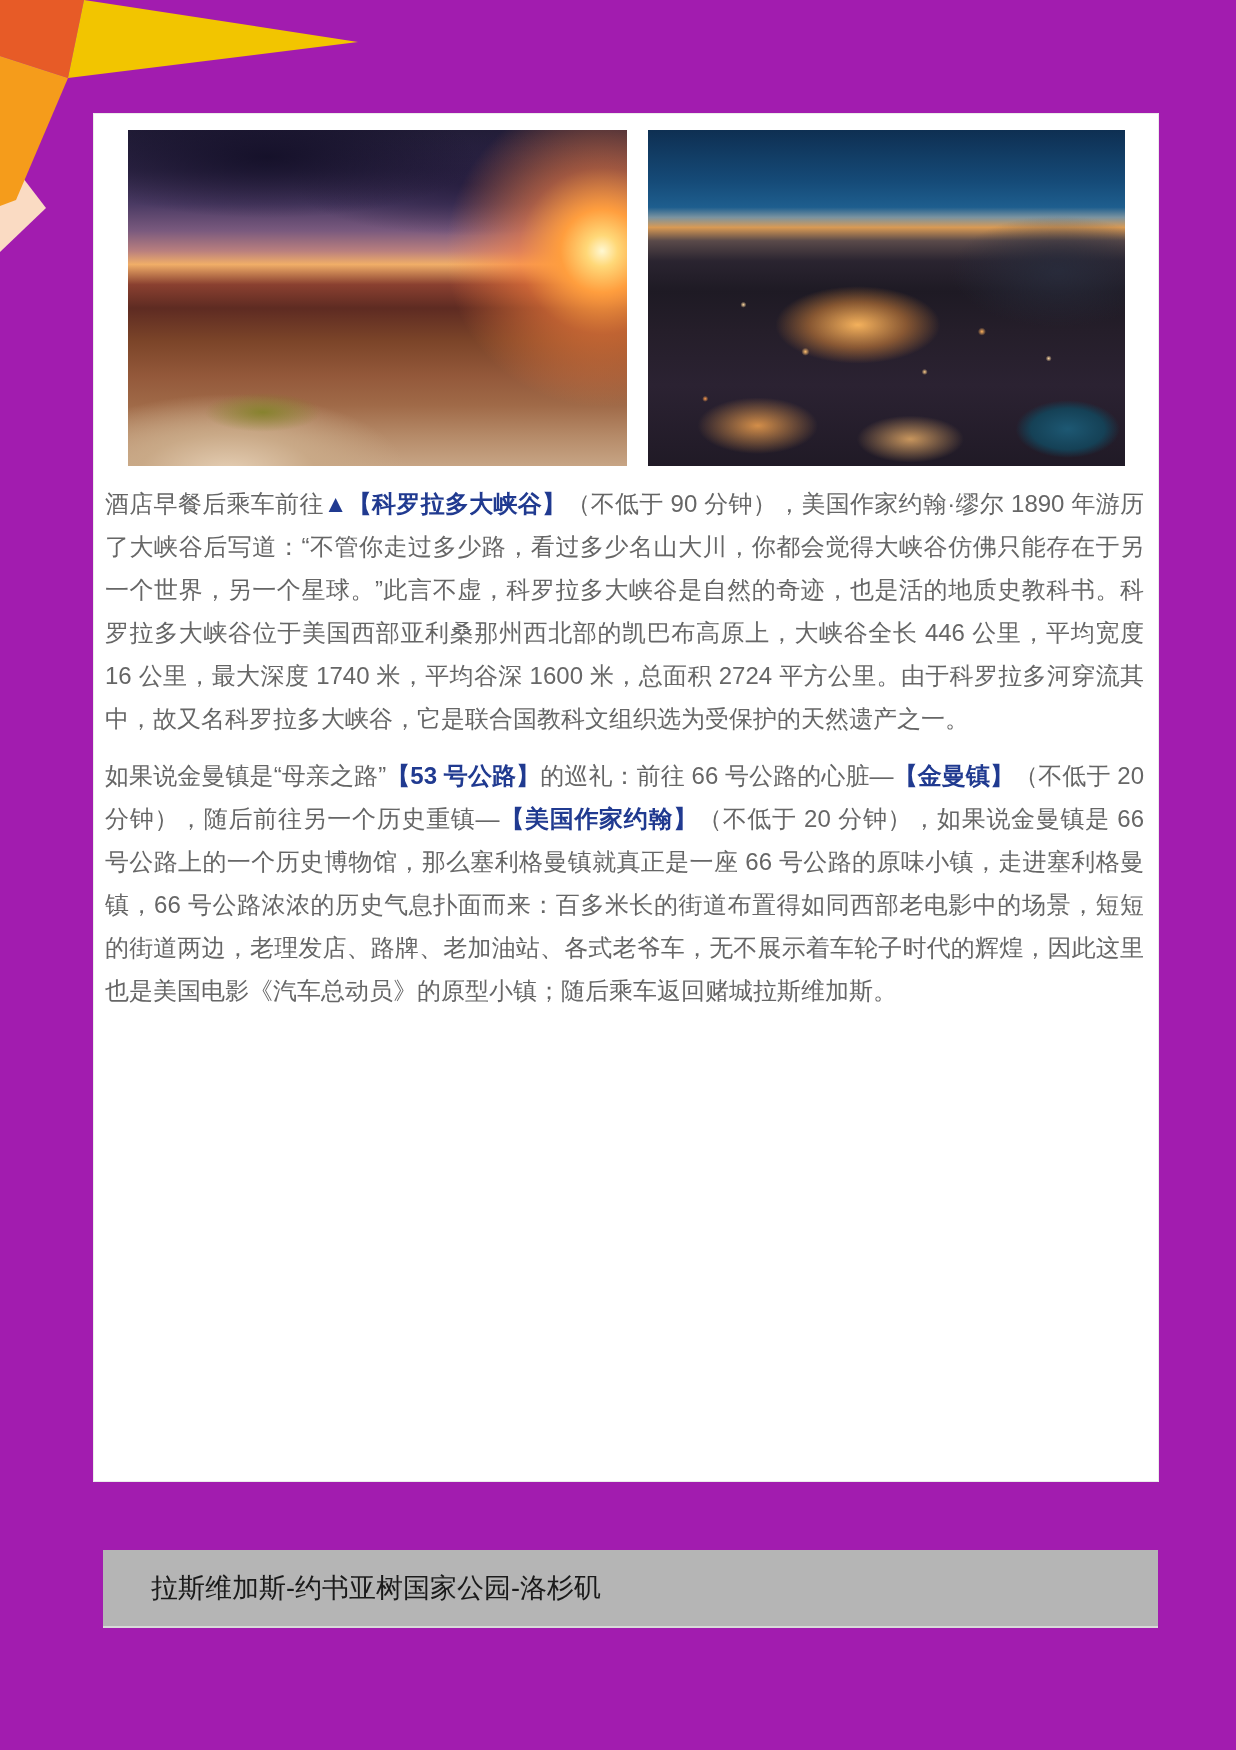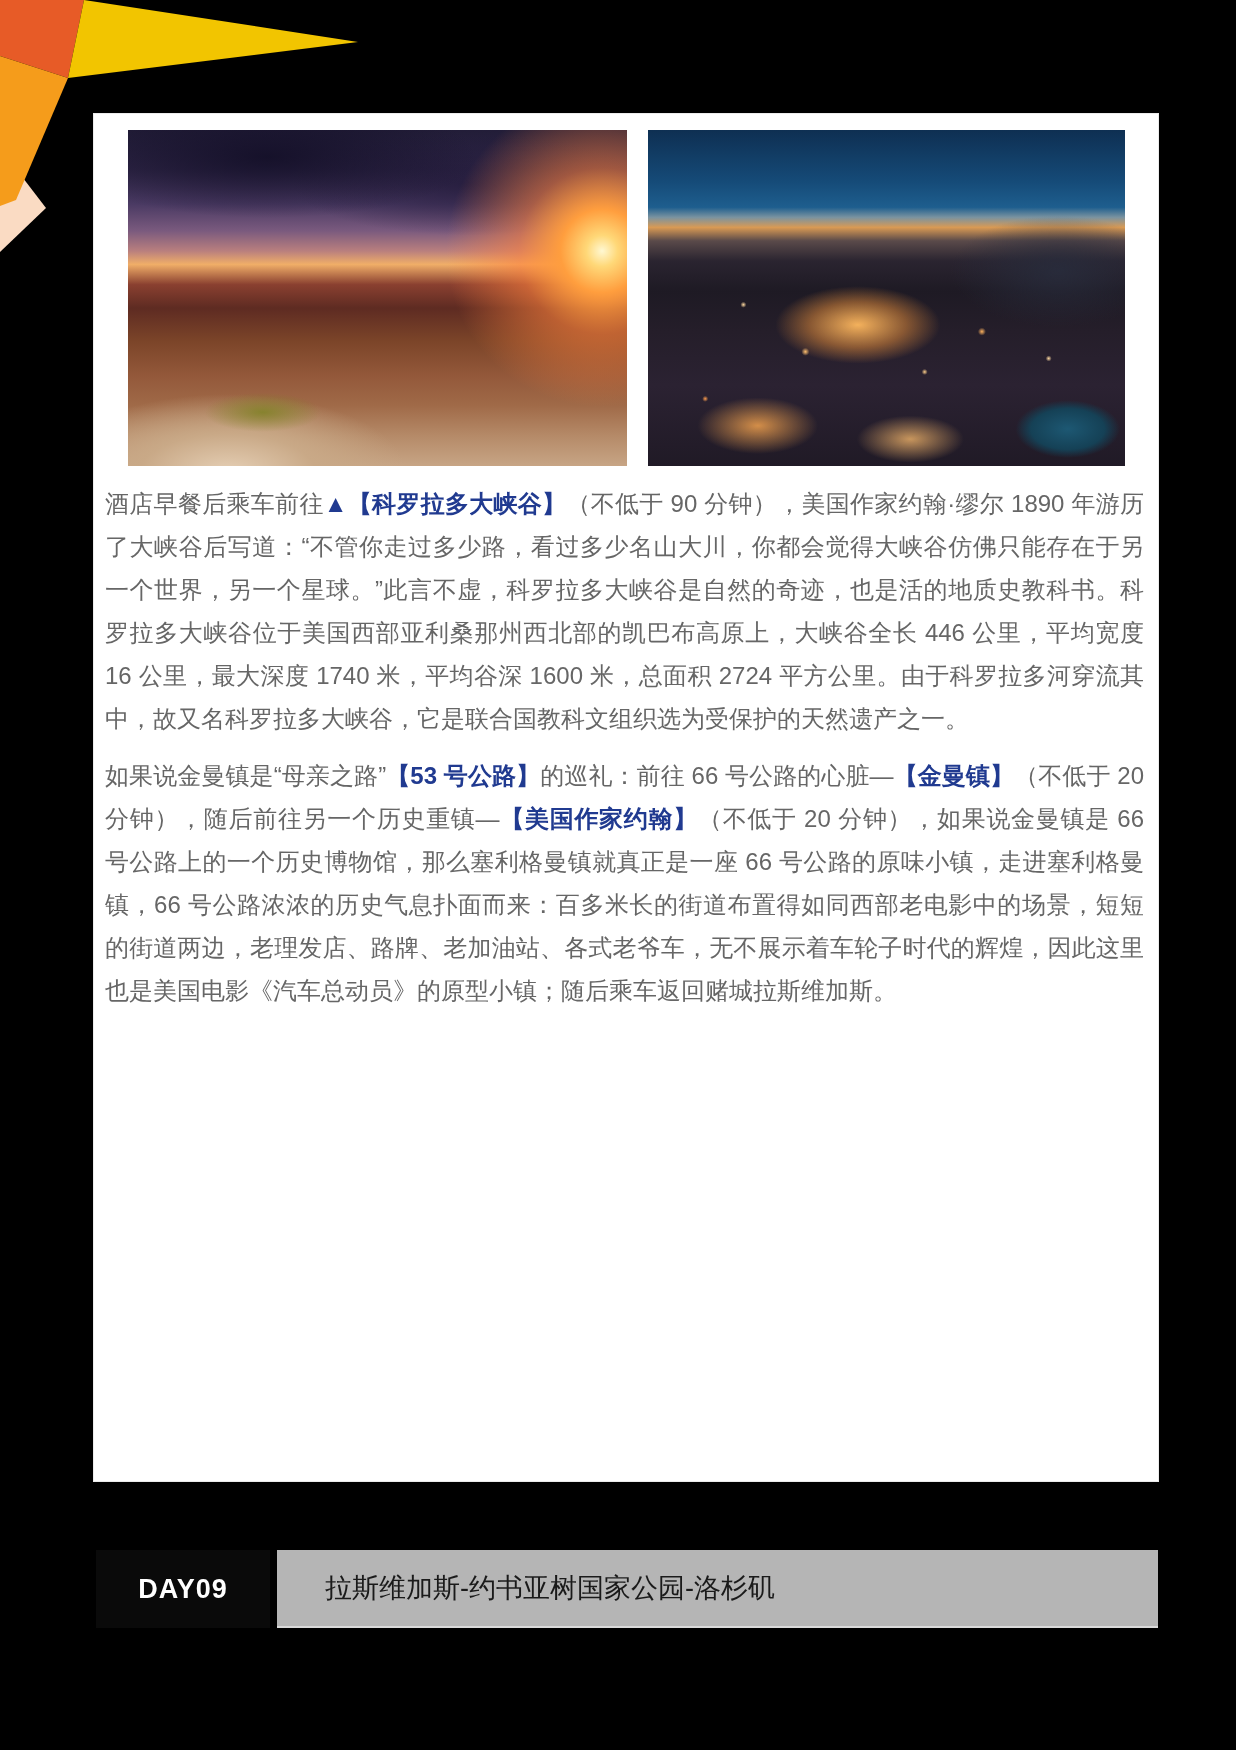--- a/index.html
+++ b/index.html
@@ -1,19 +1,19 @@
 <!DOCTYPE html>
 <html><head>
 <meta charset="utf-8">
 <style>
   html,body{margin:0;padding:0;background:#ffffff;}
   .page{
     position:relative;
     width:1236px;height:1750px;
-    background:#000000;
+    background:#a21caf;
     overflow:hidden;
     font-family:"Liberation Sans","DejaVu Sans",sans-serif;
   }
   .corner-decor{position:absolute;left:0;top:0;}
   .content-box{
     position:absolute;left:93px;top:113px;
     width:1066px;height:1369px;
     background:#ffffff;
     border:1px solid #ebebeb;
     box-sizing:border-box;
@@ -107,17 +107,16 @@
       <div class="photo photo-canyon"></div>
       <div class="photo photo-vegas"></div>
     </div>
     <div class="text-area">
         <p><span>酒店早餐后乘车前往</span><span class="hl">▲【科罗拉多大峡谷】</span><span>（不低于 90 分钟），美国作家约翰·缪尔 1890 年游历了大峡谷后写道：“不管你走过多少路，看过多少名山大川，你都会觉得大峡谷仿佛只能存在于另一个世界，另一个星球。”此言不虚，科罗拉多大峡谷是自然的奇迹，也是活的地质史教科书。科罗拉多大峡谷位于美国西部亚利桑那州西北部的凯巴布高原上，大峡谷全长 446 公里，平均宽度 16 公里，最大深度 1740 米，平均谷深 1600 米，总面积 2724 平方公里。由于科罗拉多河穿流其中，故又名科罗拉多大峡谷，它是联合国教科文组织选为受保护的天然遗产之一。</span></p>
         <p><span>如果说金曼镇是“母亲之路”</span><span class="hl">【53 号公路】</span><span>的巡礼：前往 66 号公路的心脏—</span><span class="hl">【金曼镇】</span><span>（不低于 20 分钟），随后前往另一个历史重镇—</span><span class="hl">【美国作家约翰】</span><span>（不低于 20 分钟），如果说金曼镇是 66 号公路上的一个历史博物馆，那么塞利格曼镇就真正是一座 66 号公路的原味小镇，走进塞利格曼镇，66 号公路浓浓的历史气息扑面而来：百多米长的街道布置得如同西部老电影中的场景，短短的街道两边，老理发店、路牌、老加油站、各式老爷车，无不展示着车轮子时代的辉煌，因此这里也是美国电影《汽车总动员》的原型小镇；随后乘车返回赌城拉斯维加斯。</span></p>
       </div>
   </div>
 
   <div class="day-banner">
-    <div class="day-label">DAY09</div>
     <div class="route-bar">拉斯维加斯-约书亚树国家公园-洛杉矶</div>
   </div>
 
 </div>
 
 </body></html>

